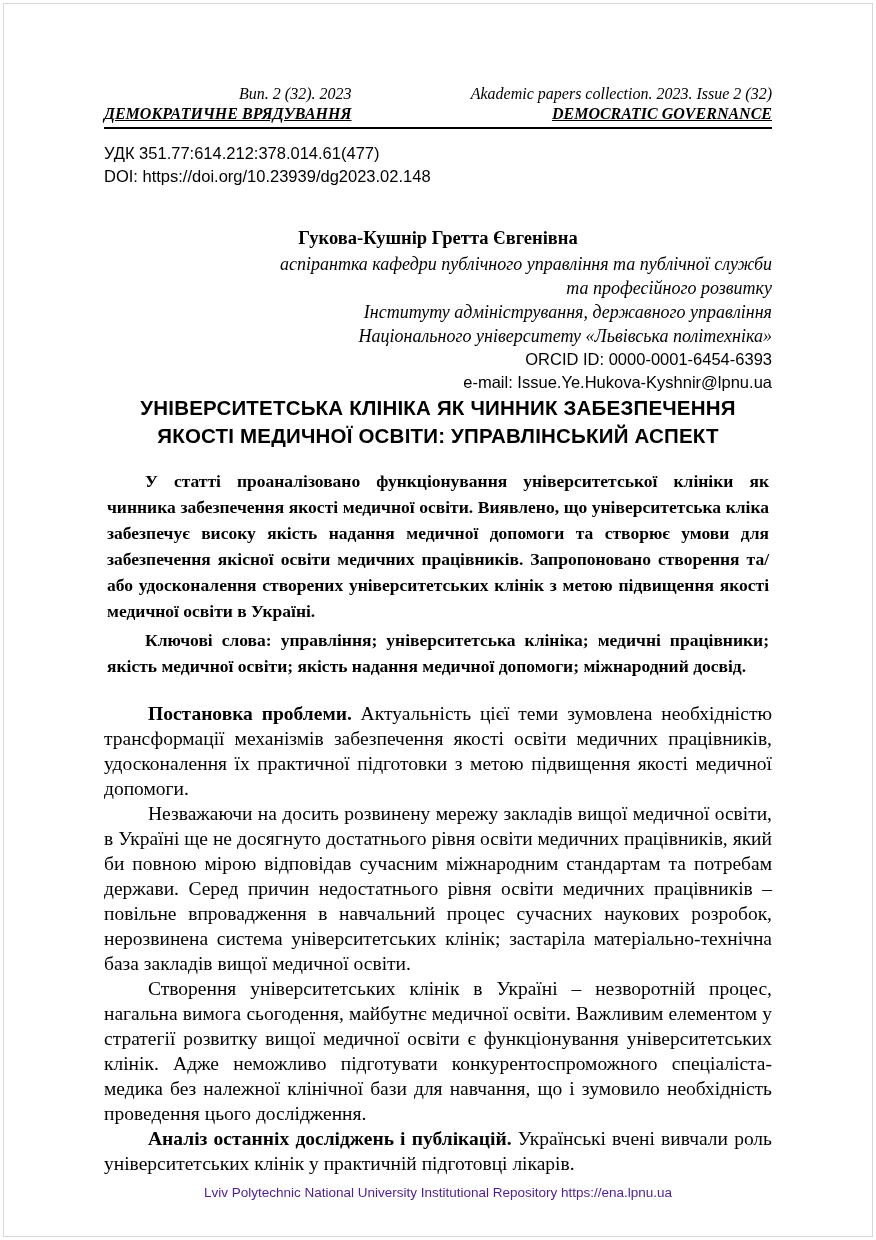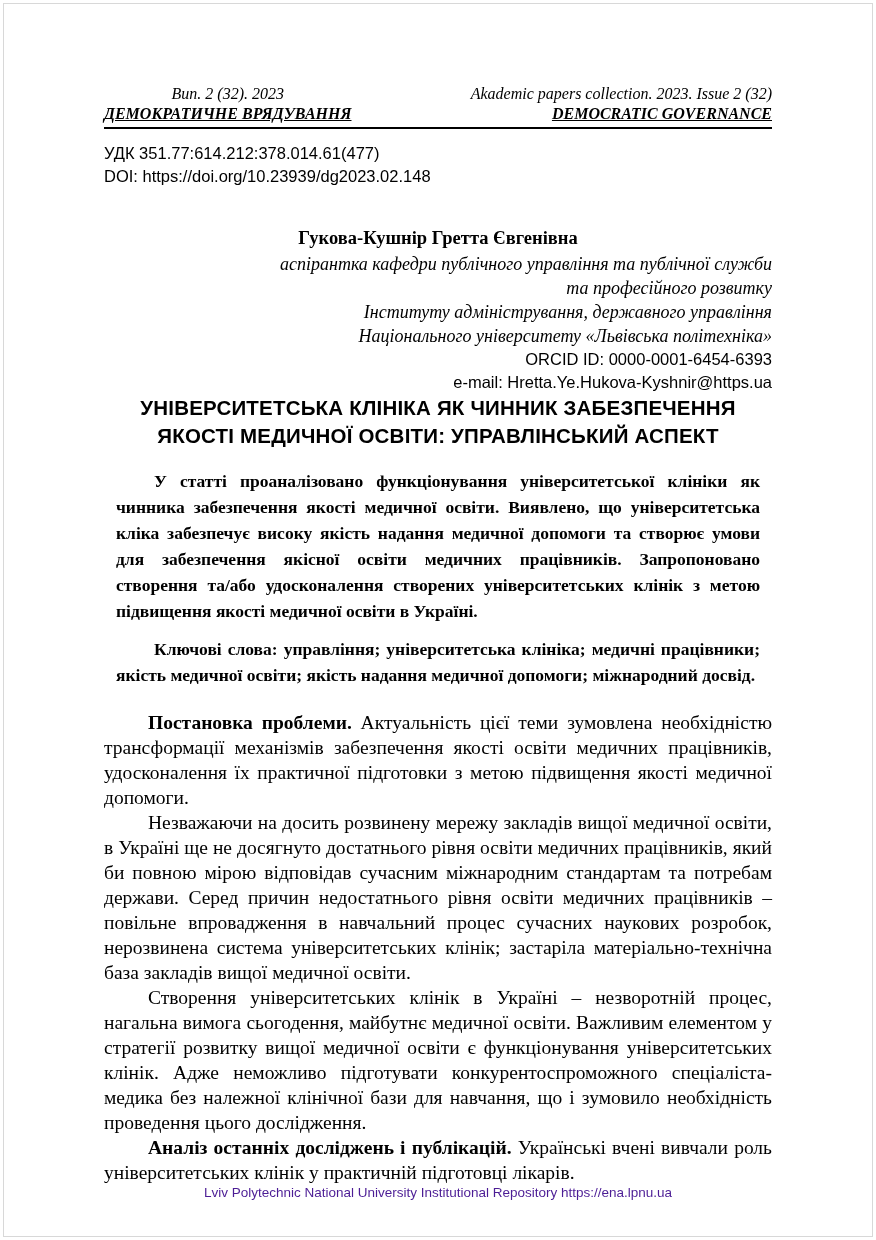--- a/index.html
+++ b/index.html
@@ -28,21 +28,21 @@
   .running-head {
     display: flex;
     justify-content: space-between;
     align-items: flex-end;
     border-bottom: 2px solid #000;
     padding-bottom: 3px;
     font-size: 16px;
     line-height: 20px;
     font-style: italic;
   }
-  .running-head .col-left { text-align: center; }
+  .running-head .col-left { text-align: right; }
   .running-head .col-right { text-align: right; }
   .running-head .journal-name {
     font-weight: bold;
     text-decoration: underline;
   }
   
   .meta {
     margin-top: 13px;
     font-family: "Liberation Sans", sans-serif;
     font-size: 16.5px;
@@ -81,21 +81,21 @@
   }
   
   .abstract-block {
     margin-top: 18px;
     font-weight: bold;
     font-size: 17.5px;
     line-height: 26px;
     text-align: justify;
   }
   .abstract-block p {
-    margin: 12px;
+    margin: 3px;
     text-indent: 38px;
   }
   
   .body-text {
     margin-top: 22px;
     font-size: 19.5px;
     line-height: 25px;
     text-align: justify;
   }
   .body-text p {
@@ -137,21 +137,21 @@
     <div>DOI: https://doi.org/10.23939/dg2023.02.148</div>
   </div>
 
   <div class="author-block">
     <div class="author-name">Гукова-Кушнір Гретта Євгенівна</div>
     <div class="author-affil">аспірантка кафедри публічного управління та публічної служби</div>
     <div class="author-affil">та професійного розвитку</div>
     <div class="author-affil">Інституту адміністрування, державного управління</div>
     <div class="author-affil">Національного університету «Львівська політехніка»</div>
     <div class="author-contact">ORCID ID: 0000-0001-6454-6393</div>
-    <div class="author-contact">e-mail: Hretta.Ye.Hukova-Kyshnir@https.ua</div>
+    <div class="author-contact">e-mail: Issue.Ye.Hukova-Kyshnir@lpnu.ua</div>
   </div>
 
   <div class="article-title">УНІВЕРСИТЕТСЬКА КЛІНІКА ЯК ЧИННИК ЗАБЕЗПЕЧЕННЯ ЯКОСТІ МЕДИЧНОЇ ОСВІТИ: УПРАВЛІНСЬКИЙ АСПЕКТ</div>
 
   <div class="abstract-block">
     <p>У статті проаналізовано функціонування університетської клініки як чинника забезпечення якості медичної освіти. Виявлено, що університетська кліка забезпечує високу якість надання медичної допомоги та створює умови для забезпечення якісної освіти медичних працівників. Запропоновано створення та/або удосконалення створених університетських клінік з метою підвищення якості медичної освіти в Україні.</p>
     <p>Ключові слова: управління; університетська клініка; медичні працівники; якість медичної освіти; якість надання медичної допомоги; міжнародний досвід.</p>
   </div>
 
   <div class="body-text">

